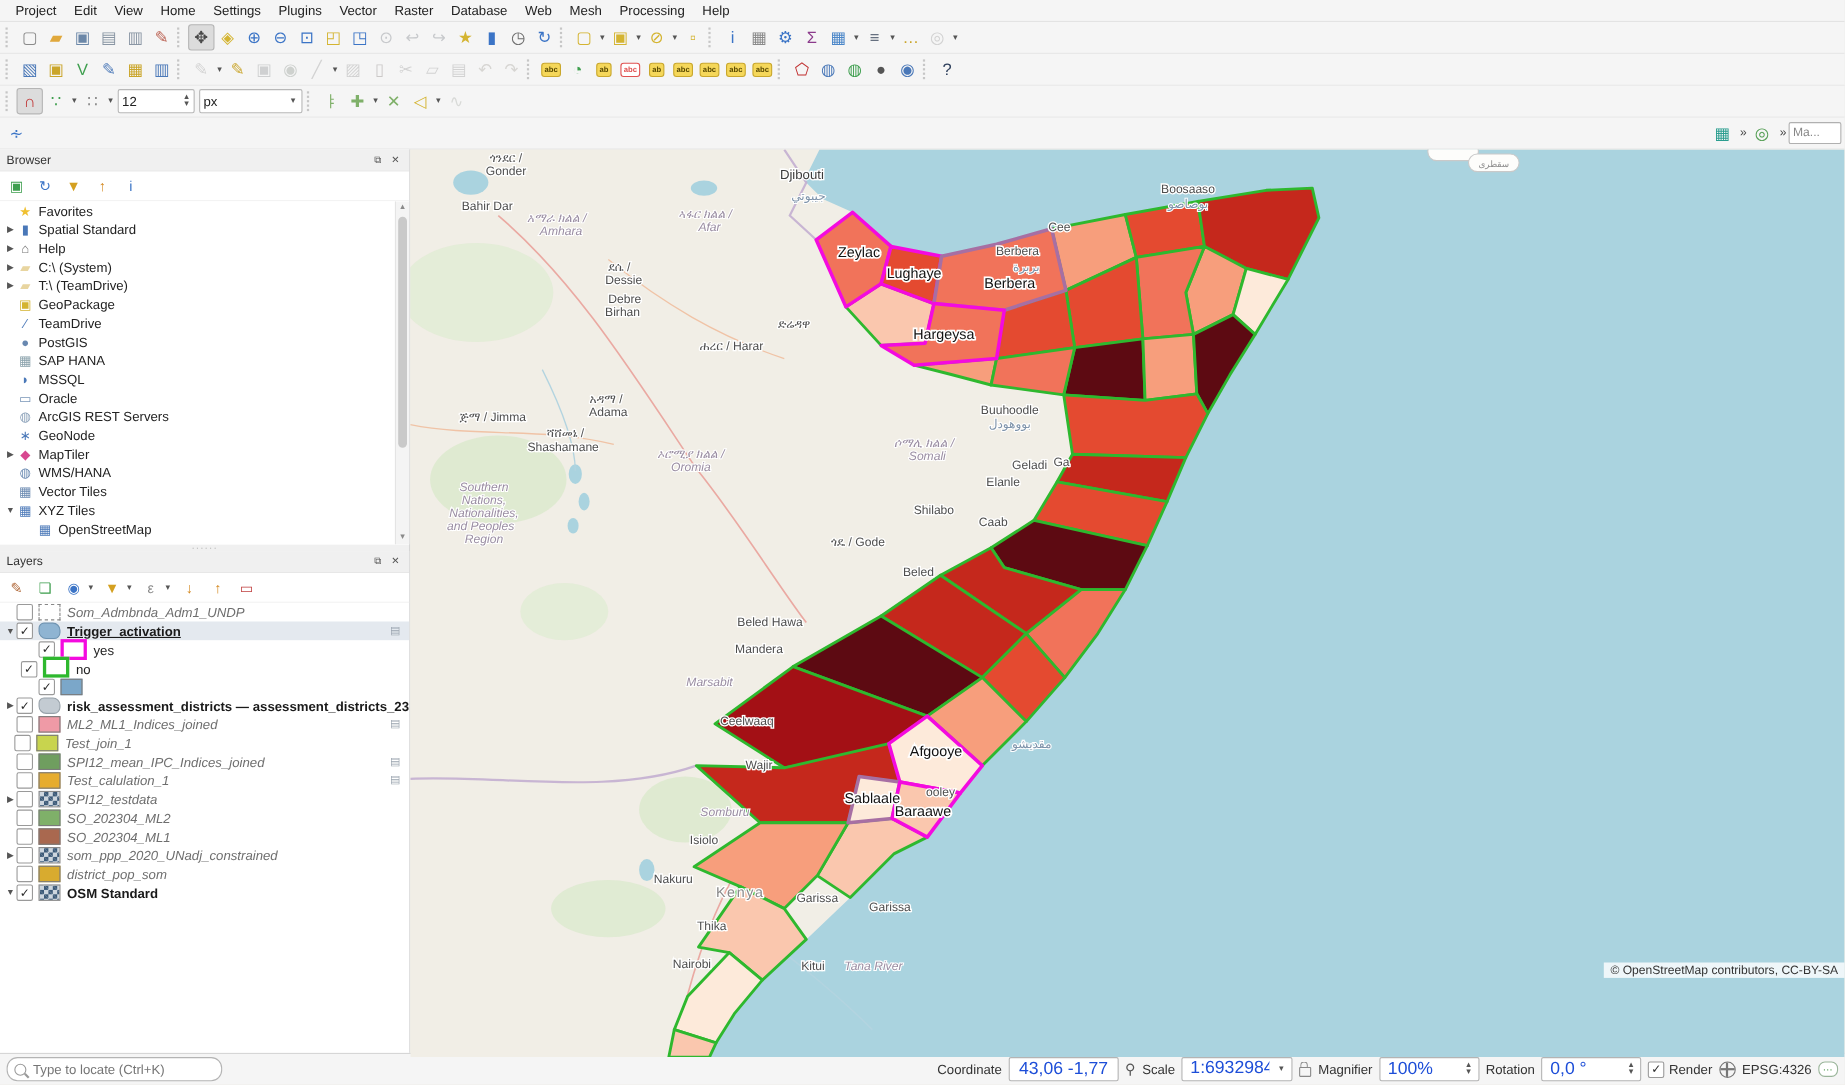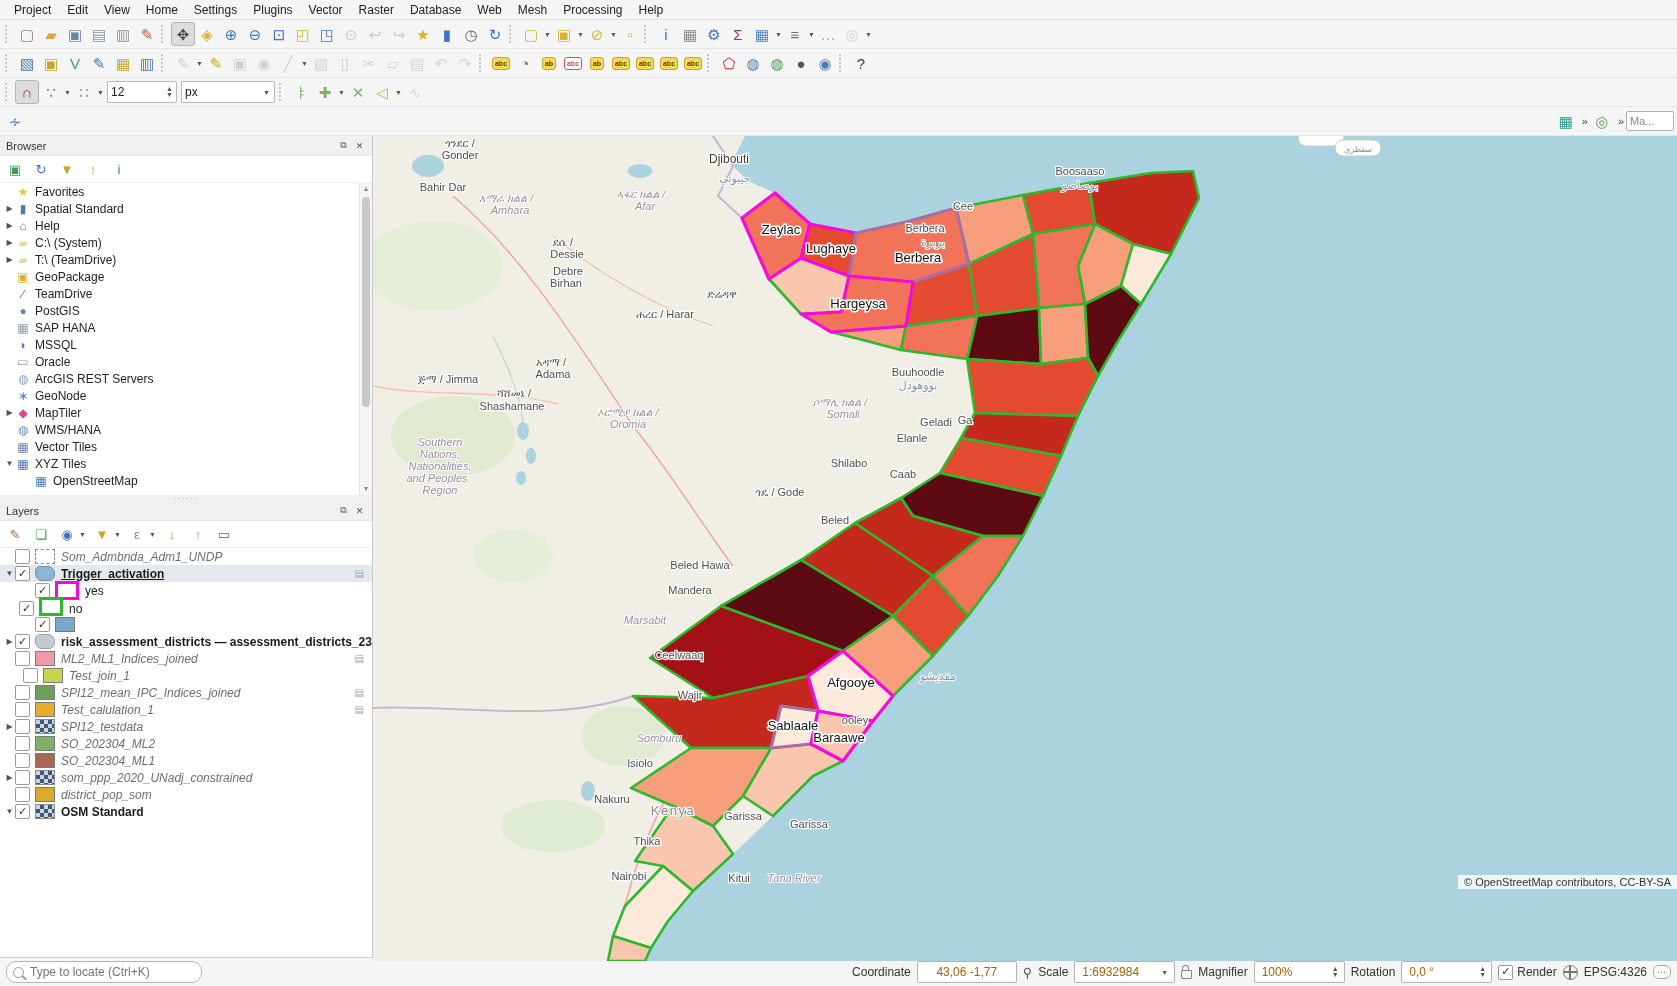--- a/index.html
+++ b/index.html
@@ -70,21 +70,21 @@
   .ml-citylg{font-size:12px;fill:#3c3c3c;stroke:#fff;stroke-width:2.4px;paint-order:stroke;}
   .ml-reg{font-size:11px;font-style:italic;fill:#9a8da2;stroke:#fff;stroke-width:2px;paint-order:stroke;}
   .ml-ar{font-size:11px;fill:#7e93aa;stroke:#fff;stroke-width:2px;paint-order:stroke;}
   .ml-country{font-size:13px;fill:#8a8a8a;letter-spacing:1.5px;stroke:#fff;stroke-width:2.4px;paint-order:stroke;}
   
   .statusbar{height:28px;flex:none;background:#f5f5f5;border-top:1px solid #cfcfcf;display:flex;align-items:center;padding:0 6px;gap:6px;font-size:12px;color:#333;}
   .locate{width:182px;height:20px;border:1px solid #b4b4b4;border-radius:10px;background:#fff;display:flex;align-items:center;padding:0 6px;gap:4px;color:#9a9a9a;}
   .locate input{border:none;outline:none;flex:1;font-size:12px;color:#444;background:transparent;font-family:inherit;}
   .sb-spacer{flex:1;}
   .sb-field{height:20px;border:1px solid #b4b4b4;border-radius:2px;background:#fff;display:inline-flex;align-items:center;padding:0 5px;gap:4px;}
-  .sb-field input{border:none;outline:none;font-size:12px;width:72px;font-family:inherit;background:transparent;color:#a16207;}
+  .sb-field input{border:none;outline:none;font-size:16px;width:72px;font-family:inherit;background:transparent;color:#1d4ed8;}
   .lens{width:9px;height:9px;border:1.5px solid #9a9a9a;border-radius:50%;position:relative;flex:none;}
   .lens::after{content:"";position:absolute;width:5px;height:1.5px;background:#9a9a9a;transform:rotate(45deg);right:-4px;bottom:-2px;}
   .sbi{font-size:13px;color:#555;}
   .globe{width:13px;height:13px;border:1.5px solid #777;border-radius:50%;position:relative;display:inline-block;}
   .globe::after{content:"";position:absolute;left:0;right:0;top:45%;height:1.5px;background:#777;}
   .globe::before{content:"";position:absolute;top:0;bottom:0;left:45%;width:1.5px;background:#777;}
   .lock{width:9px;height:7px;border:1.5px solid #888;border-radius:1px;position:relative;margin-top:5px;display:inline-block;}
   .lock::before{content:"";position:absolute;width:5px;height:5px;border:1.5px solid #888;border-bottom:none;border-radius:4px 4px 0 0;top:-6px;left:0px;}
   .bubble{width:16px;height:12px;border:1px solid #9ab59a;border-radius:6px;background:#fff;display:inline-flex;align-items:center;justify-content:center;color:#57a057;font-size:9px;letter-spacing:1px;line-height:0;}
   .sb-check{display:flex;align-items:center;gap:4px;}
@@ -600,21 +600,21 @@
               <span class="sw k-polyg"></span>
               <span class="lname bd">risk_assessment_districts — assessment_districts_23</span>
             </div>
             <div class="trow" style="padding-left: 4px;">
               <span class="arr"></span>
               <span class="cb"></span>
               <span class="sw k-fill" style="background: rgb(239, 154, 166); border-color: rgb(122, 122, 122);"></span>
               <span class="lname it">ML2_ML1_Indices_joined</span>
               <span class="badge">▤</span>
             </div>
-            <div class="trow" style="padding-left: 12px;">
+            <div class="trow" style="padding-left: 2px;">
               <span class="arr"></span>
               <span class="cb"></span>
               <span class="sw k-fill" style="background: rgb(200, 212, 78); border-color: rgb(122, 122, 122);"></span>
               <span class="lname it">Test_join_1</span>
             </div>
             <div class="trow" style="padding-left: 4px;">
               <span class="arr"></span>
               <span class="cb"></span>
               <span class="sw k-fill" style="background: rgb(111, 158, 95); border-color: rgb(122, 122, 122);"></span>
               <span class="lname it">SPI12_mean_IPC_Indices_joined</span>

